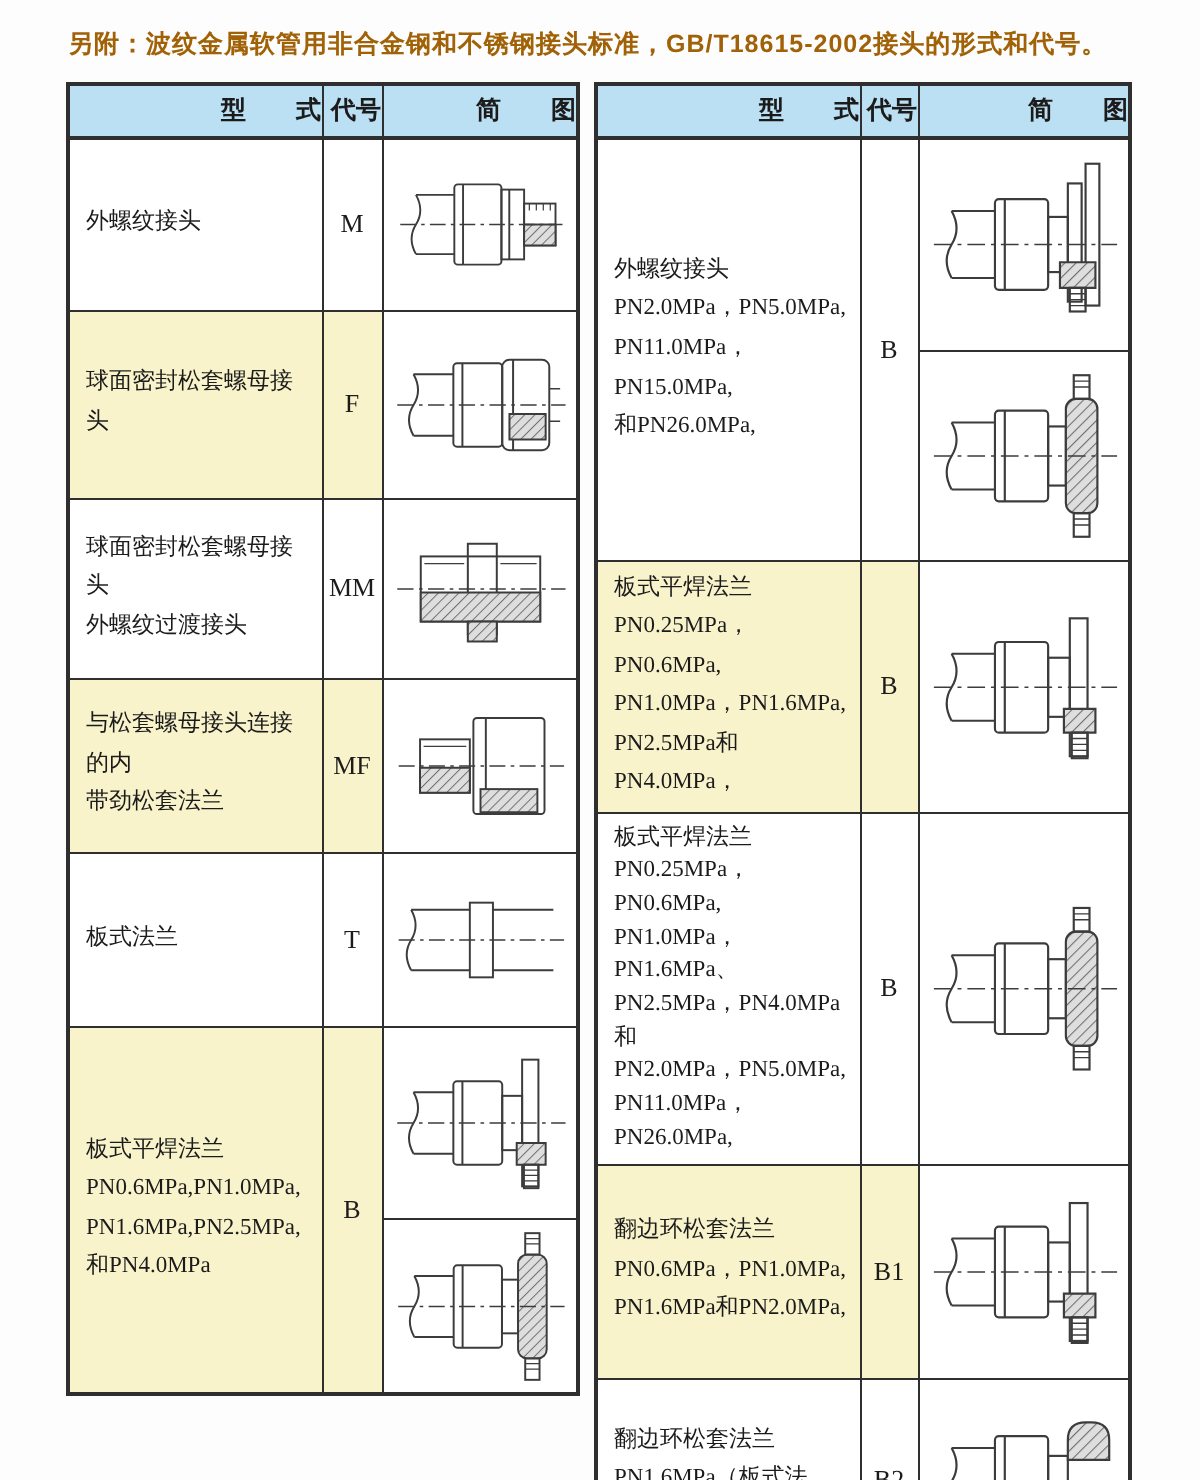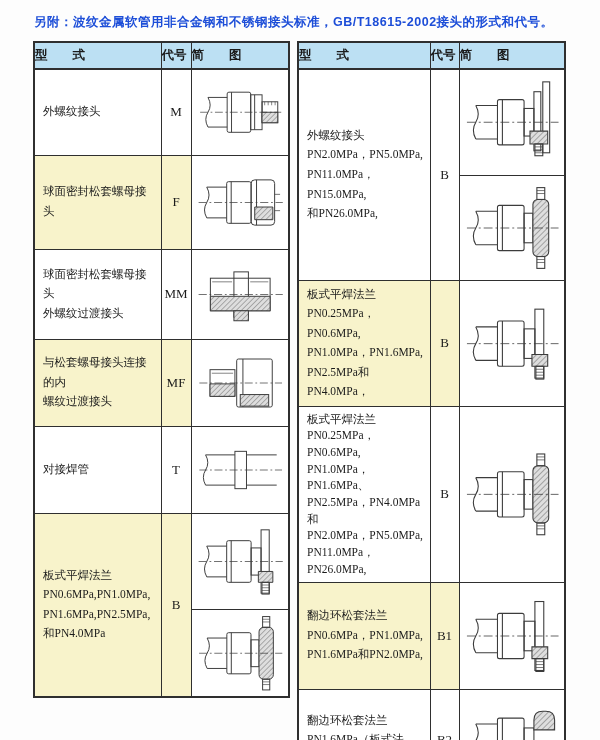--- a/index.html
+++ b/index.html
@@ -13,41 +13,41 @@
   body{
     background:#fdfdfd;
     font-family:"Liberation Serif", serif;
     color:var(--text);
   }
   .page{width:600px;height:740px;position:relative;overflow:hidden;}
   .title{
     position:absolute;left:34px;top:14px;width:550px;
     font-family:"Liberation Sans", sans-serif;
     font-weight:bold;font-size:12.5px;letter-spacing:.5px;
-    color:#1d4ed8;
+    color:#a16207;
   }
   .tables{
     position:absolute;left:33px;top:41px;
     display:flex;gap:7px;align-items:flex-start;
   }
   table{
     border-collapse:collapse;table-layout:fixed;
     border:2px solid var(--border);
     background:#fff;
   }
   th,td{
     border:1px solid var(--border);
     vertical-align:middle;
     overflow:hidden;
   }
   thead th{
     background:var(--header-bg);
     font-size:12.5px;font-weight:bold;
     border-bottom:2px solid var(--border);
-    padding:4px 0;text-align:left;
+    padding:4px 0;text-align:right;
   }
   td.type-cell{
     font-size:11.5px;line-height:1.7;
     padding:4px 4px 4px 8px;text-align:left;
     white-space:pre-line;
     margin-top:24px;
   }
   td.type-cell.lh-tight{line-height:1.45;}
   td.code-cell{
     font-size:13px;text-align:center;
@@ -222,30 +222,30 @@
 外螺纹过渡接头</td>
           <td class="code-cell">MM</td>
           <td class="diagram-cell">
             <svg class="diag" viewBox="0 0 100 90" preserveAspectRatio="xMidYMid meet">
                 <use href="#sym-mm"></use>
               </svg>
           </td>
         </tr>
         <tr class="r-l4 hl">
           <td class="type-cell">与松套螺母接头连接的内
-螺纹过渡接头</td>
+带劲松套法兰</td>
           <td class="code-cell">MF</td>
           <td class="diagram-cell">
             <svg class="diag" viewBox="0 0 100 90" preserveAspectRatio="xMidYMid meet">
                 <use href="#sym-mf"></use>
               </svg>
           </td>
         </tr>
         <tr class="r-l5">
-          <td class="type-cell">对接焊管</td>
+          <td class="type-cell">板式法兰</td>
           <td class="code-cell">T</td>
           <td class="diagram-cell">
             <svg class="diag" viewBox="0 0 100 90" preserveAspectRatio="xMidYMid meet">
                 <use href="#sym-t"></use>
               </svg>
           </td>
         </tr>
         <tr class="r-l6a hl">
           <td class="type-cell" rowspan="2">板式平焊法兰
 PN0.6MPa,PN1.0MPa,

